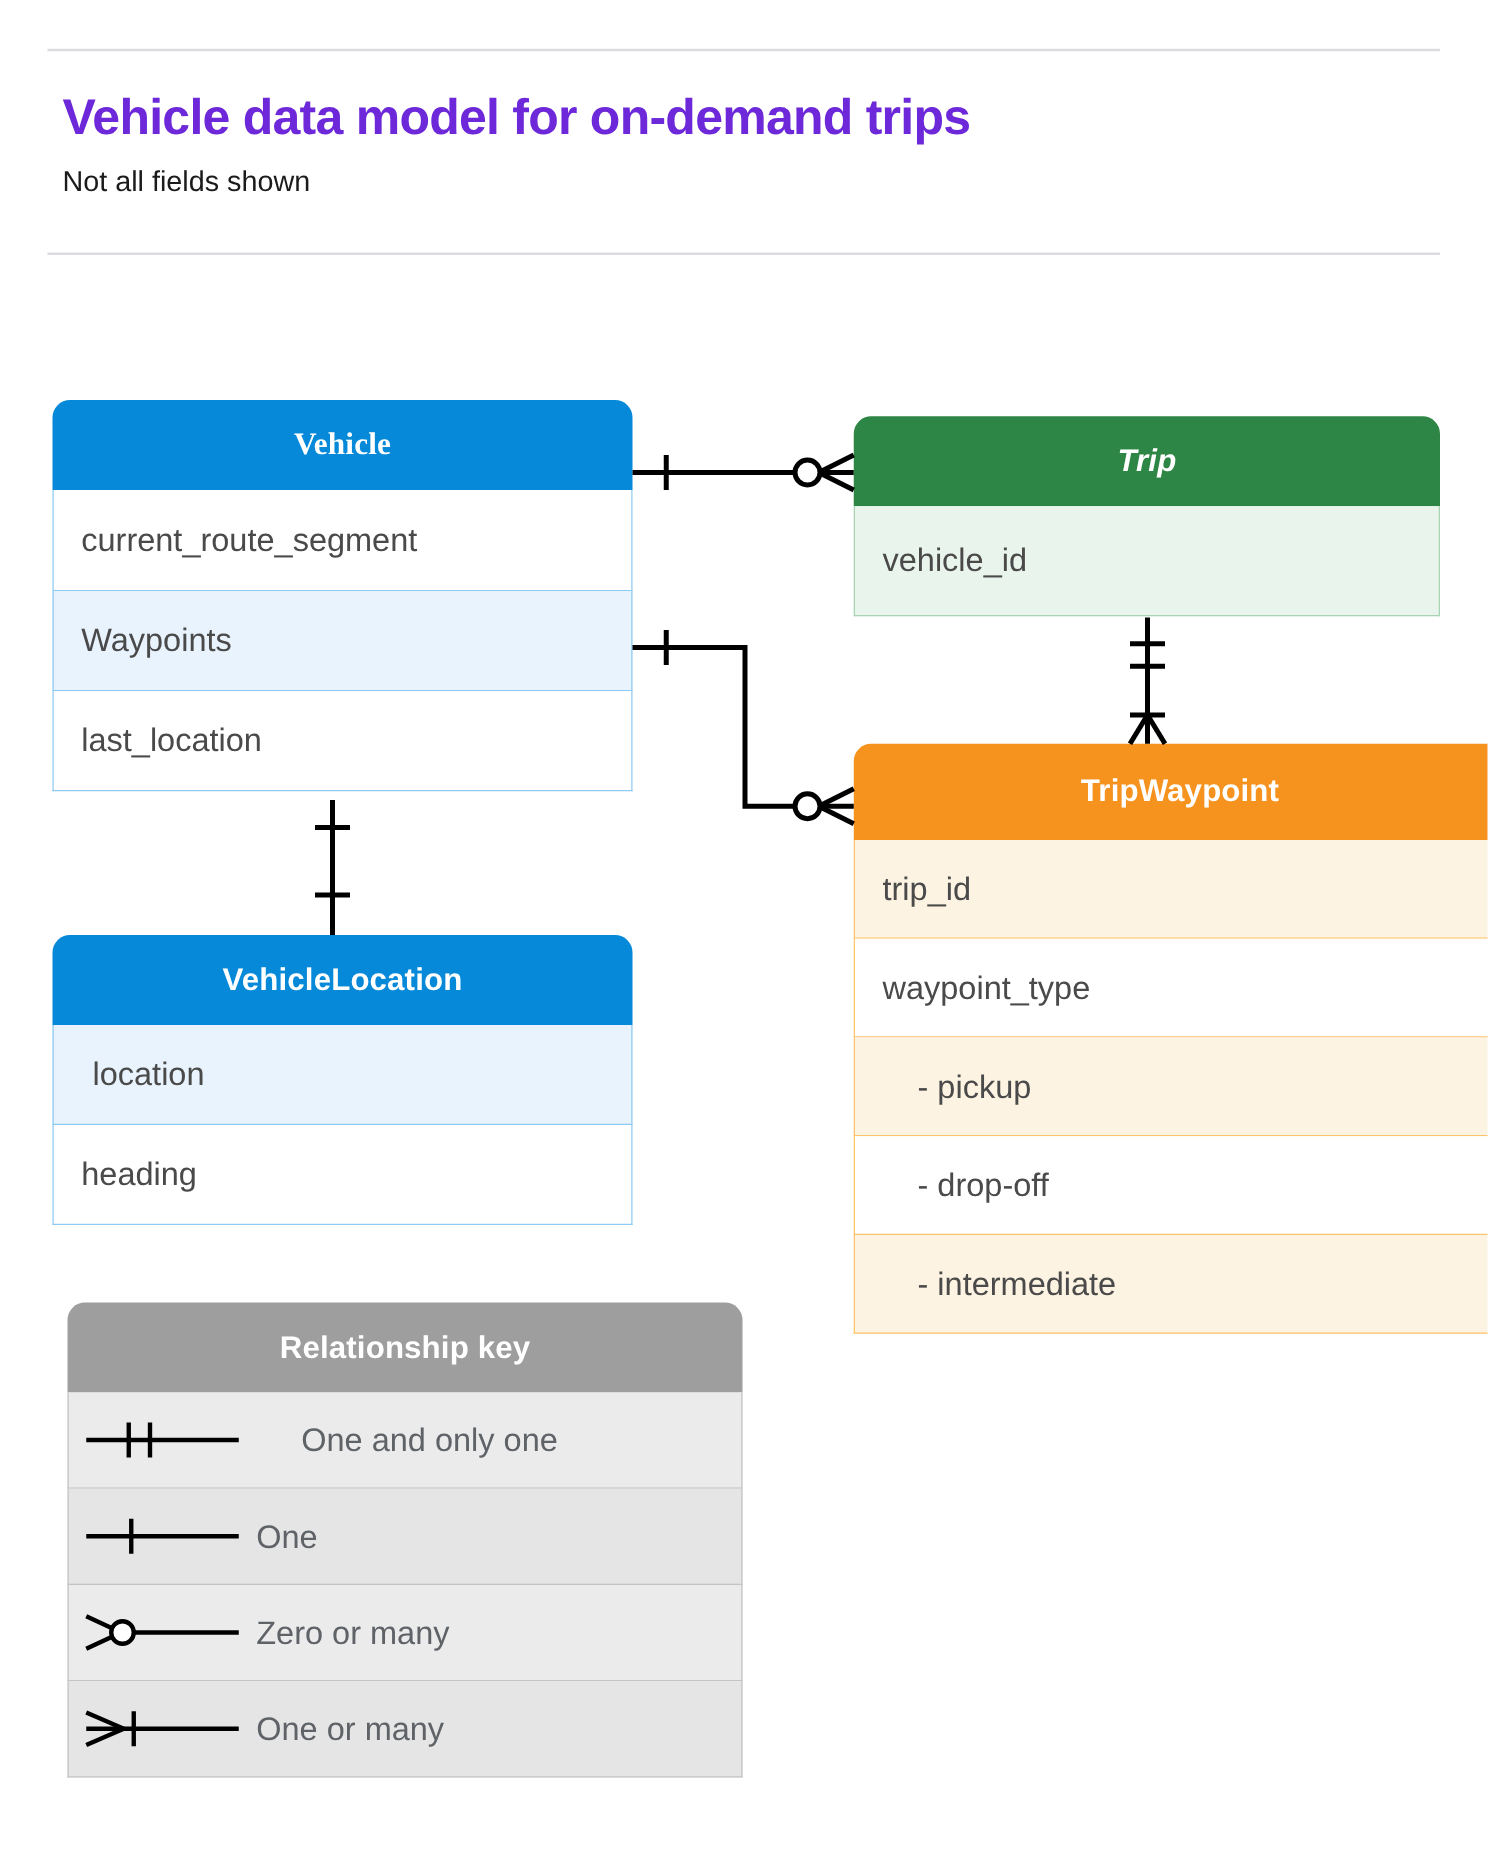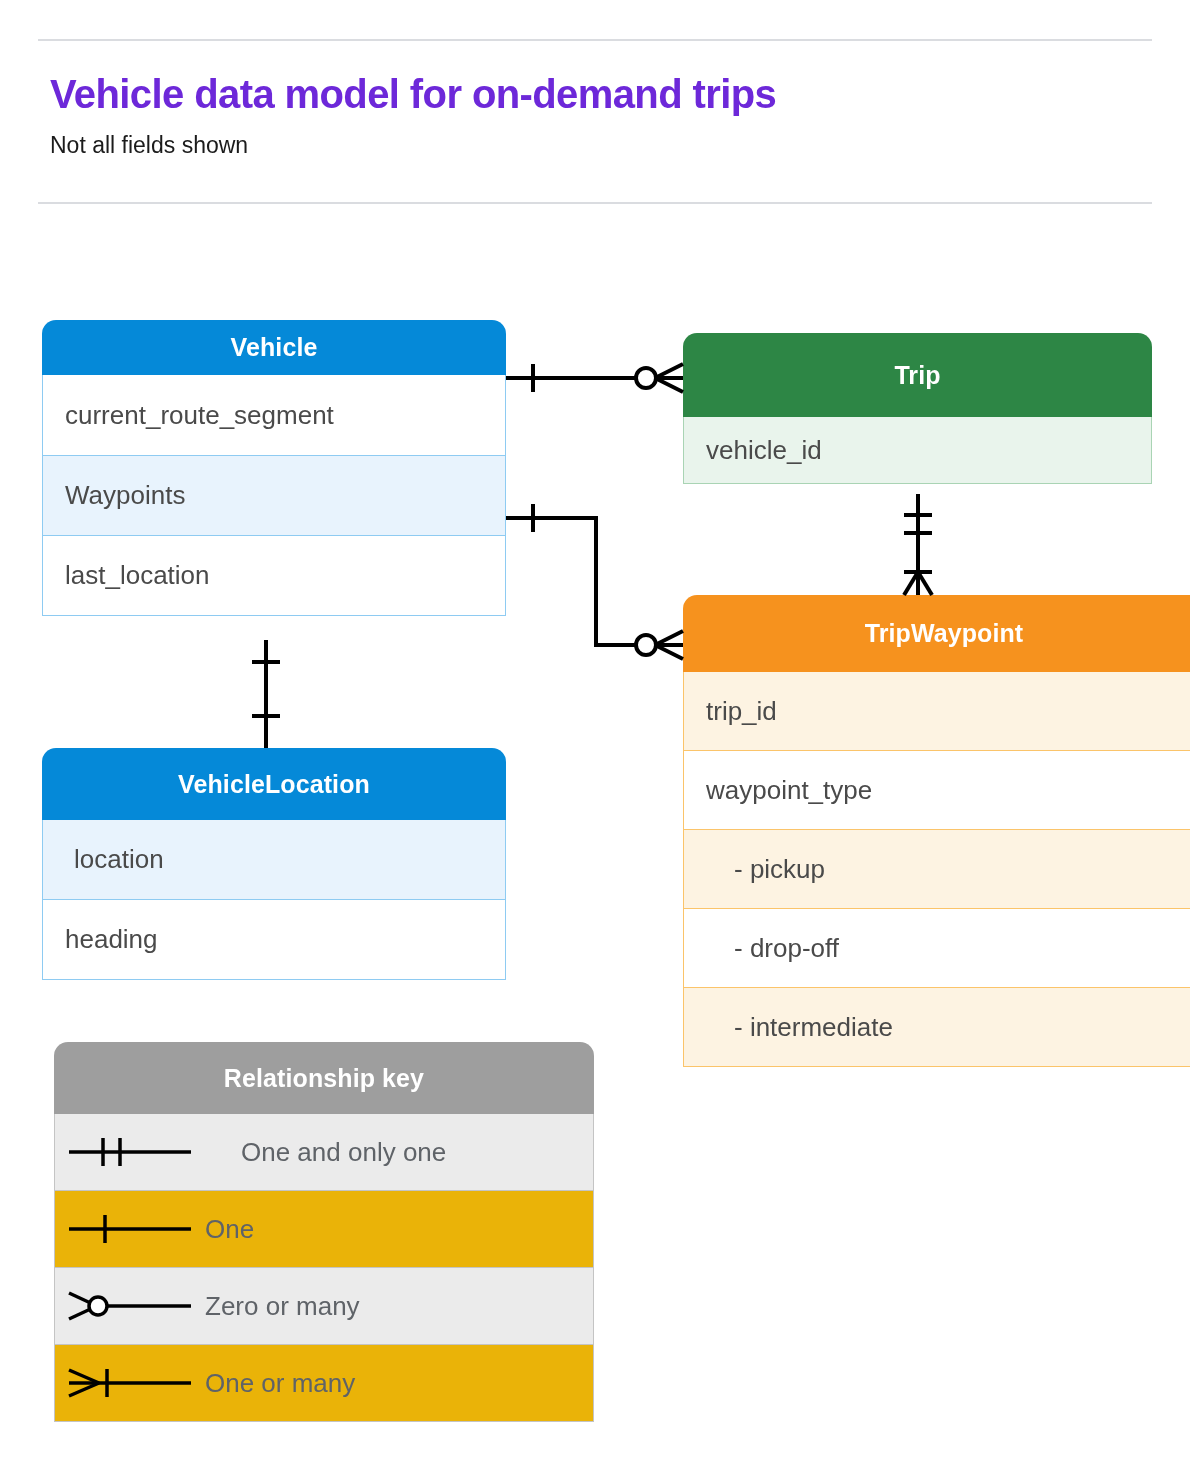--- a/index.html
+++ b/index.html
@@ -89,21 +89,21 @@
   .theme-green .entity-row    { border-color: #a9d4b4; background: #ffffff; }
   .theme-green .entity-row.alt{ background: #e9f4ec; }
 
   
   .theme-orange .entity-header { background: #f6921e; }
   .theme-orange .entity-row    { border-color: #fbc46a; background: #ffffff; }
   .theme-orange .entity-row.alt{ background: #fdf3e2; }
 
   
   .theme-grey .entity-header { background: #9e9e9e; }
-  .theme-grey .entity-row    { border-color: #c4c4c4; background: #eab308; }
+  .theme-grey .entity-row    { border-color: #c4c4c4; background: #e5e5e5; }
   .theme-grey .entity-row.alt{ background: #ebebeb; }
 
   
   .legend-row {
     padding-left: 0;
     display: flex;
     align-items: center;
   }
   .legend-symbol {
     width: 150px;
@@ -133,29 +133,29 @@
 
 <div id="page">
 
   <div class="rule" id="rule-top"></div>
   <div class="rule" id="rule-bot"></div>
 
   <div id="page-title">Vehicle data model for on-demand trips</div>
   <div id="page-subtitle">Not all fields shown</div>
 
   <div class="entity theme-blue" style="left:42px; top:320px; width:464px;">
-    <div class="entity-header" style="height:55px;">Vehicle</div>
+    <div class="entity-header" style="height:72px;font-family:Liberation Serif, serif;">Vehicle</div>
     <div class="entity-row" style="height:81px;">current_route_segment</div>
     <div class="entity-row alt" style="height:80px;">Waypoints</div>
     <div class="entity-row" style="height:80px;">last_location</div>
   </div>
 
   <div class="entity theme-green" style="left:683px; top:333px; width:469px;">
-    <div class="entity-header" style="height:84px;">Trip</div>
-    <div class="entity-row alt" style="height:67px;">vehicle_id</div>
+    <div class="entity-header" style="height:72px;font-style:italic;">Trip</div>
+    <div class="entity-row alt" style="height:88px;">vehicle_id</div>
   </div>
 
   <div class="entity theme-orange" style="left:683px; top:595px; width:522px;">
     <div class="entity-header" style="height:77px;">TripWaypoint</div>
     <div class="entity-row alt" style="height:79px;">trip_id</div>
     <div class="entity-row" style="height:79px;">waypoint_type</div>
     <div class="entity-row alt sub" style="height:79px;">-  pickup</div>
     <div class="entity-row sub" style="height:79px;">-  drop-off</div>
     <div class="entity-row alt sub" style="height:79px;">-  intermediate</div>
   </div>

